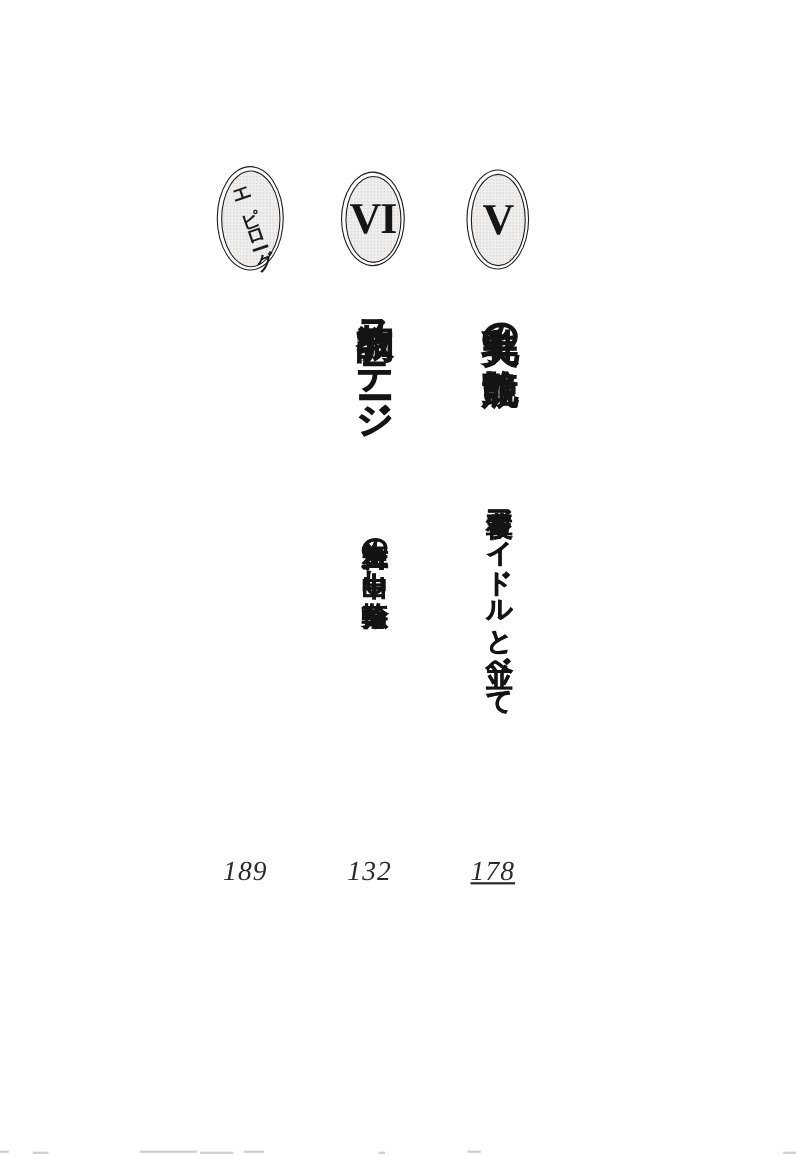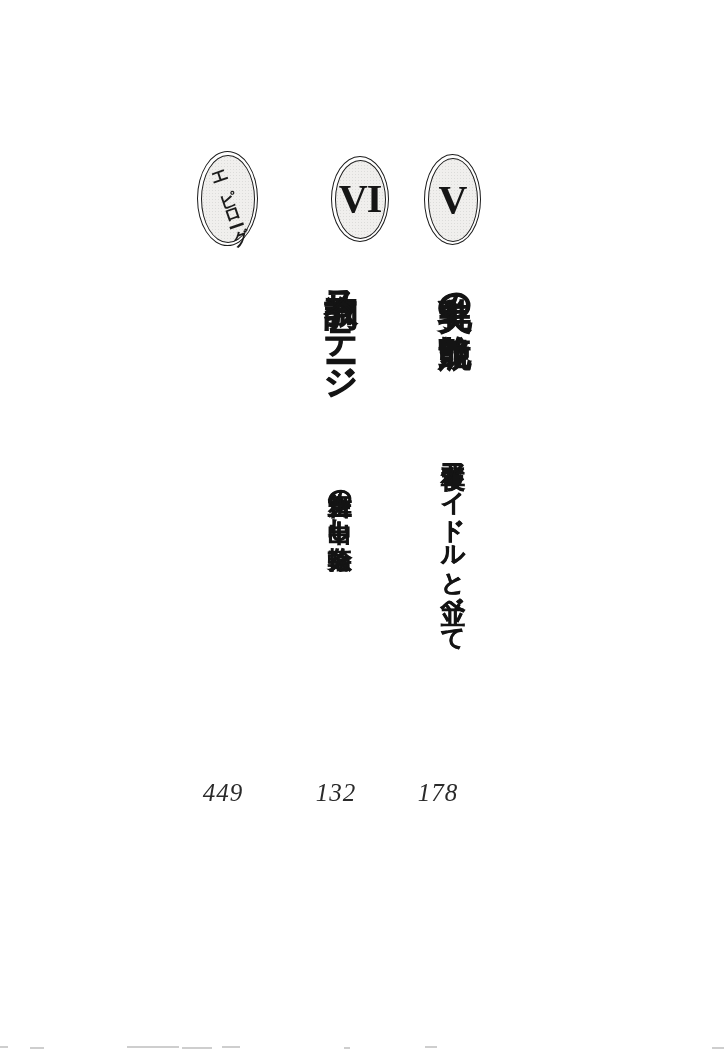--- a/index.html
+++ b/index.html
@@ -35,21 +35,21 @@
   }
   .numeral {
     font-family: "Liberation Serif", serif;
     font-weight: 700;
     font-size: 40px;
     line-height: 1;
     color: #151515;
     letter-spacing: -1px;
   }
   .badge-v  { left: 424px; top: 154px; width: 57px; height: 91px; }
-  .badge-vi { left: 310px; top: 156px; width: 58px; height: 86px; margin-left: 21px; }
+  .badge-vi { left: 310px; top: 156px; width: 58px; height: 86px; }
   .badge-ep { left: 197px; top: 151px; width: 61px; height: 95px; }
 
   .epilogue-label {
     writing-mode: vertical-rl;
     text-orientation: mixed;
     font-size: 17px;
     font-weight: 700;
     letter-spacing: 0.5px;
     color: #1b1b1b;
     transform: rotate(-19deg);
@@ -84,21 +84,21 @@
     position: absolute;
     top: 779px;
     width: 70px;
     text-align: center;
     font-family: "Liberation Serif", serif;
     font-style: italic;
     font-size: 25px;
     color: #2a2a2a;
     letter-spacing: 1px;
   }
-  .pn-v  { left: 403px; }
+  .pn-v  { left: 413px; text-decoration: underline; }
   .pn-vi { left: 301px; }
   .pn-ep { left: 188px; }
 
   
   .speck {
     position: absolute;
     height: 2px;
     background: #c2c2c2;
     opacity: 0.8;
   }
@@ -124,21 +124,21 @@
   </div>
   <div class="vtext chapter-title title-vi">調教ステージ</div>
   <div class="vtext chapter-subtitle subtitle-vi">舞台上の中出し輪姦</div>
   <div class="page-num pn-vi">132</div>
 
   <div class="badge badge-ep">
     <div class="badge-inner">
       <span class="epilogue-label">エピローグ</span>
     </div>
   </div>
-  <div class="page-num pn-ep">449</div>
+  <div class="page-num pn-ep">189</div>
 
   <div class="speck" style="left:0px;   top:1046px; width:8px;"></div>
   <div class="speck" style="left:30px;  top:1047px; width:14px;"></div>
   <div class="speck" style="left:127px; top:1046px; width:52px;"></div>
   <div class="speck" style="left:182px; top:1047px; width:30px;"></div>
   <div class="speck" style="left:222px; top:1046px; width:18px;"></div>
   <div class="speck" style="left:344px; top:1047px; width:6px;"></div>
   <div class="speck" style="left:425px; top:1046px; width:12px;"></div>
   <div class="speck" style="left:712px; top:1047px; width:12px;"></div>
 

